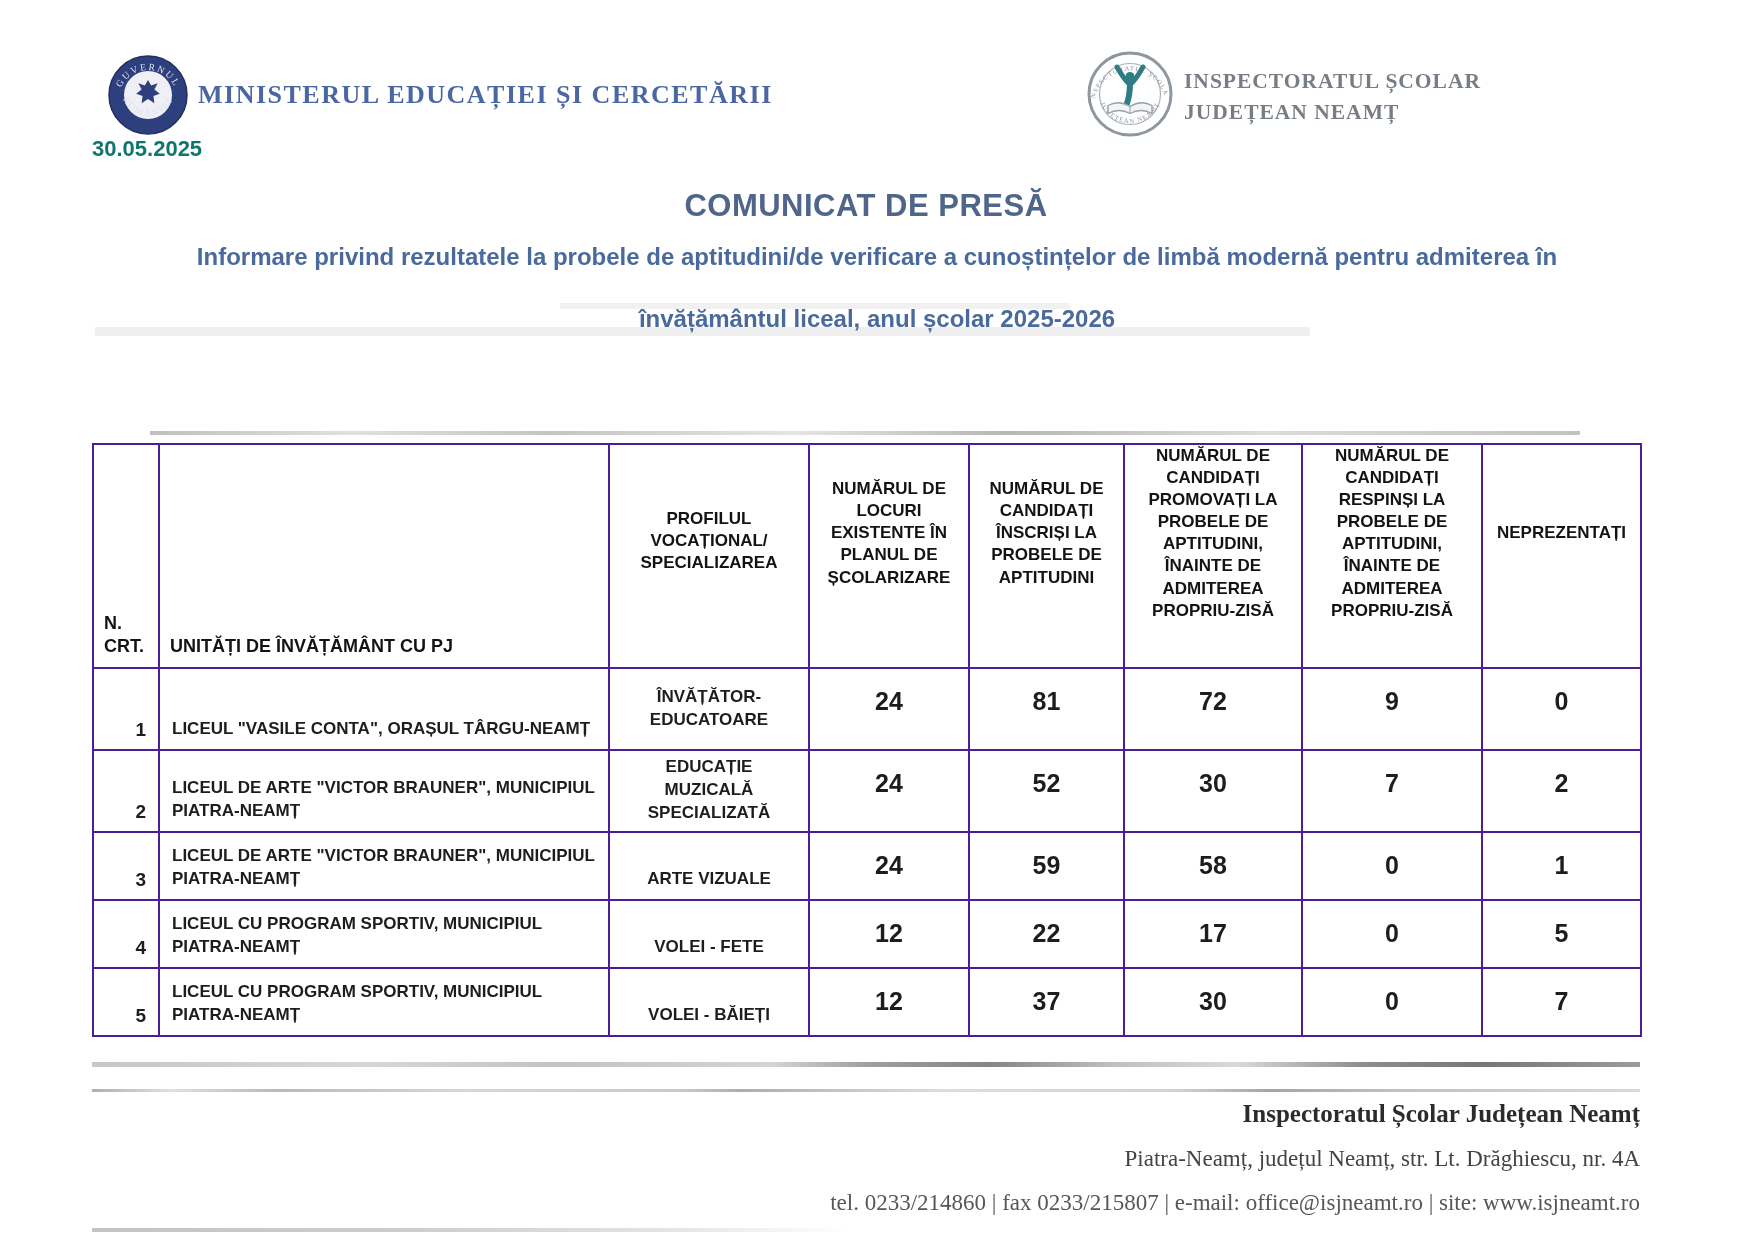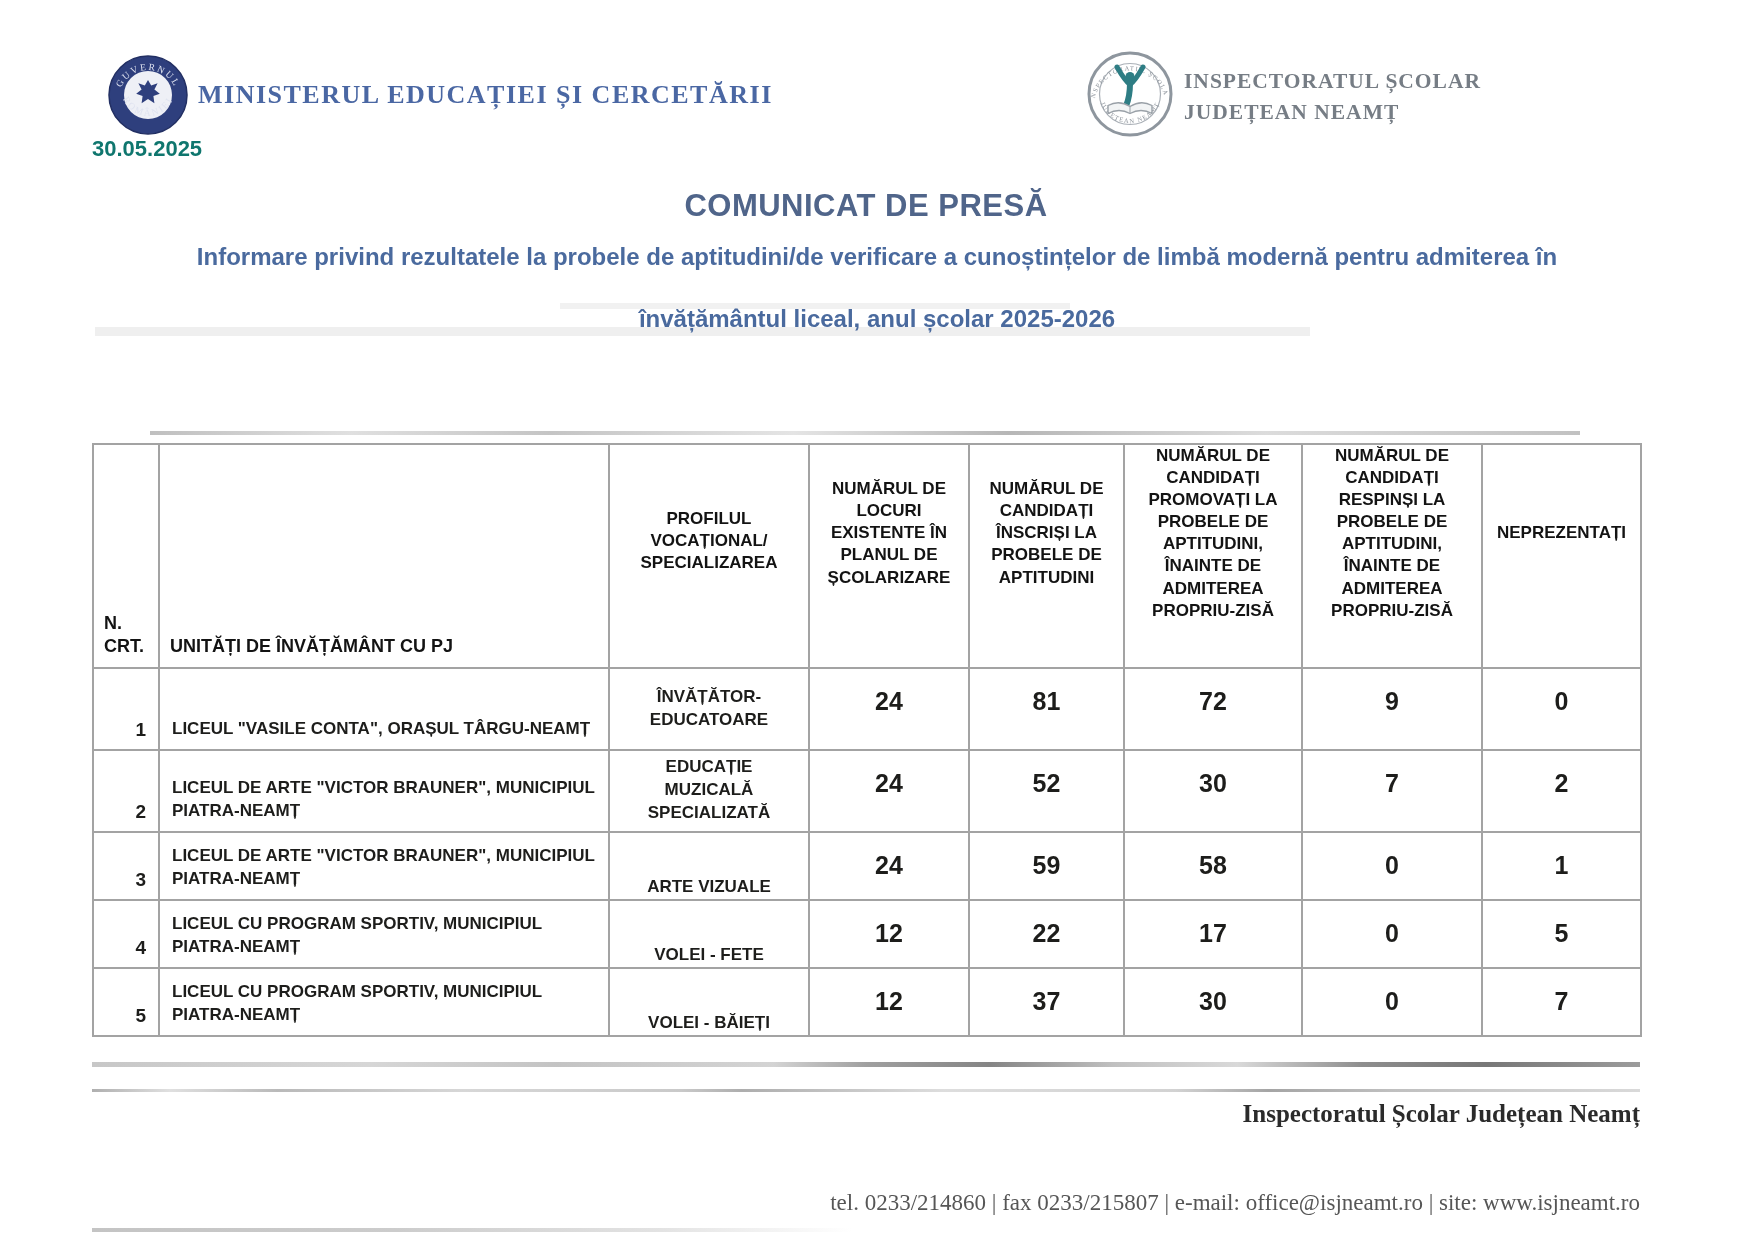--- a/index.html
+++ b/index.html
@@ -20,40 +20,40 @@
         font-size:31px;font-weight:700;letter-spacing:.5px;color:#50658a;}
   .subtitle1{position:absolute;left:92px;top:243px;width:1570px;text-align:center;
         font-size:24px;font-weight:700;color:#4a6a9e;}
   .subtitle2{position:absolute;left:92px;top:285px;width:1570px;text-align:center;
         font-size:24px;font-weight:700;color:#4a6a9e;margin-top:20px;}
   .body-par{position:absolute;left:92px;top:324px;width:1572px;margin:0;
         font-size:24px;line-height:46px;font-weight:600;text-align:justify;text-indent:56px;color:#1d1d1b;}
 
   
   table.results{position:absolute;left:92px;top:443px;width:1548px;border-collapse:collapse;table-layout:fixed;}
-  .results th,.results td{border:2px solid #a3a3a3;overflow:hidden;}
+  .results th,.results td{border:2px solid #4c1d95;overflow:hidden;}
   .results thead tr{height:220px;}
   .results tbody tr:nth-child(1){height:82px;}
   .results tbody tr:nth-child(2){height:82px;}
   .results tbody tr:nth-child(3){height:68px;}
   .results tbody tr:nth-child(4){height:68px;}
   .results tbody tr:nth-child(5){height:68px;}
   .col-nr{width:66px;}.col-school{width:450px;}.col-prof{width:200px;}
   .col-n1{width:160px;}.col-n2{width:155px;}.col-n3{width:178px;}.col-n4{width:180px;}.col-n5{width:159px;}
 
   .results th{font-weight:700;font-size:17px;color:#131313;white-space:pre-line;line-height:1.3;}
   th.h-bottom{vertical-align:bottom;text-align:left;padding:0 4px 8px 10px;font-size:18px;}
   th.h-center{vertical-align:middle;text-align:center;padding:0 8px 45px 8px;}
   th.h-prof{padding-bottom:30px;}
 
   td.nr{vertical-align:bottom;text-align:right;padding:0 12px 8px 0;font-size:19px;font-weight:700;}
   td.school{vertical-align:bottom;text-align:left;padding:0 10px 8px 12px;font-size:17px;font-weight:700;line-height:1.35;}
   td.prof{text-align:center;font-size:17px;font-weight:700;white-space:pre-line;line-height:1.35;padding:0 6px;}
   td.prof.mid{vertical-align:middle;}
-  td.prof.bot{vertical-align:bottom;}
+  td.prof.bot{vertical-align:bottom;padding-bottom:8px;}
   td.num{vertical-align:top;text-align:center;padding-top:18px;font-size:25px;font-weight:700;}
 
   
   .artifact{position:absolute;pointer-events:none;}
   .art-par{left:95px;top:327px;width:1215px;height:9px;background:#ededed;opacity:.9;}
   .art-sub{left:560px;top:303px;width:510px;height:6px;background:#f1f1f1;}
   .art-tabletop{left:150px;top:431px;width:1430px;height:4px;opacity:.65;
       background:linear-gradient(90deg,#9d9d9d 0%,#cfcfcf 14%,#a5a5a5 28%,#d6d6d6 45%,#8f8f8f 60%,#c9c9c9 78%,#a0a0a0 100%);}
   .art-line1{left:92px;top:1062px;width:1548px;height:5px;opacity:.85;
       background:linear-gradient(90deg,#bdbdbd 0%,#cfcfcf 18%,#b9b9b9 30%,#cccccc 44%,#8f8f8f 50%,#6f6f6f 58%,#b5b5b5 66%,#d2d2d2 74%,#7a7a7a 82%,#5f5f5f 90%,#8a8a8a 100%);}
@@ -234,17 +234,18 @@
         <td class="num">0</td>
         <td class="num">7</td>
       </tr>
     </tbody>
   </table>
 
   <div class="artifact art-line1"></div>
   <div class="artifact art-line2"></div>
 
   <div class="footer-org">Inspectoratul Școlar Județean Neamț</div>
+  <div class="footer-address">Piatra-Neamț, județul Neamț, str. Lt. Drăghiescu, nr. 4A</div>
   <div class="footer-contact">tel. 0233/214860 | fax 0233/215807 | e-mail: office@isjneamt.ro | site: www.isjneamt.ro</div>
 
   <div class="artifact art-bottom"></div>
 
 </div>
 
 </body></html>

